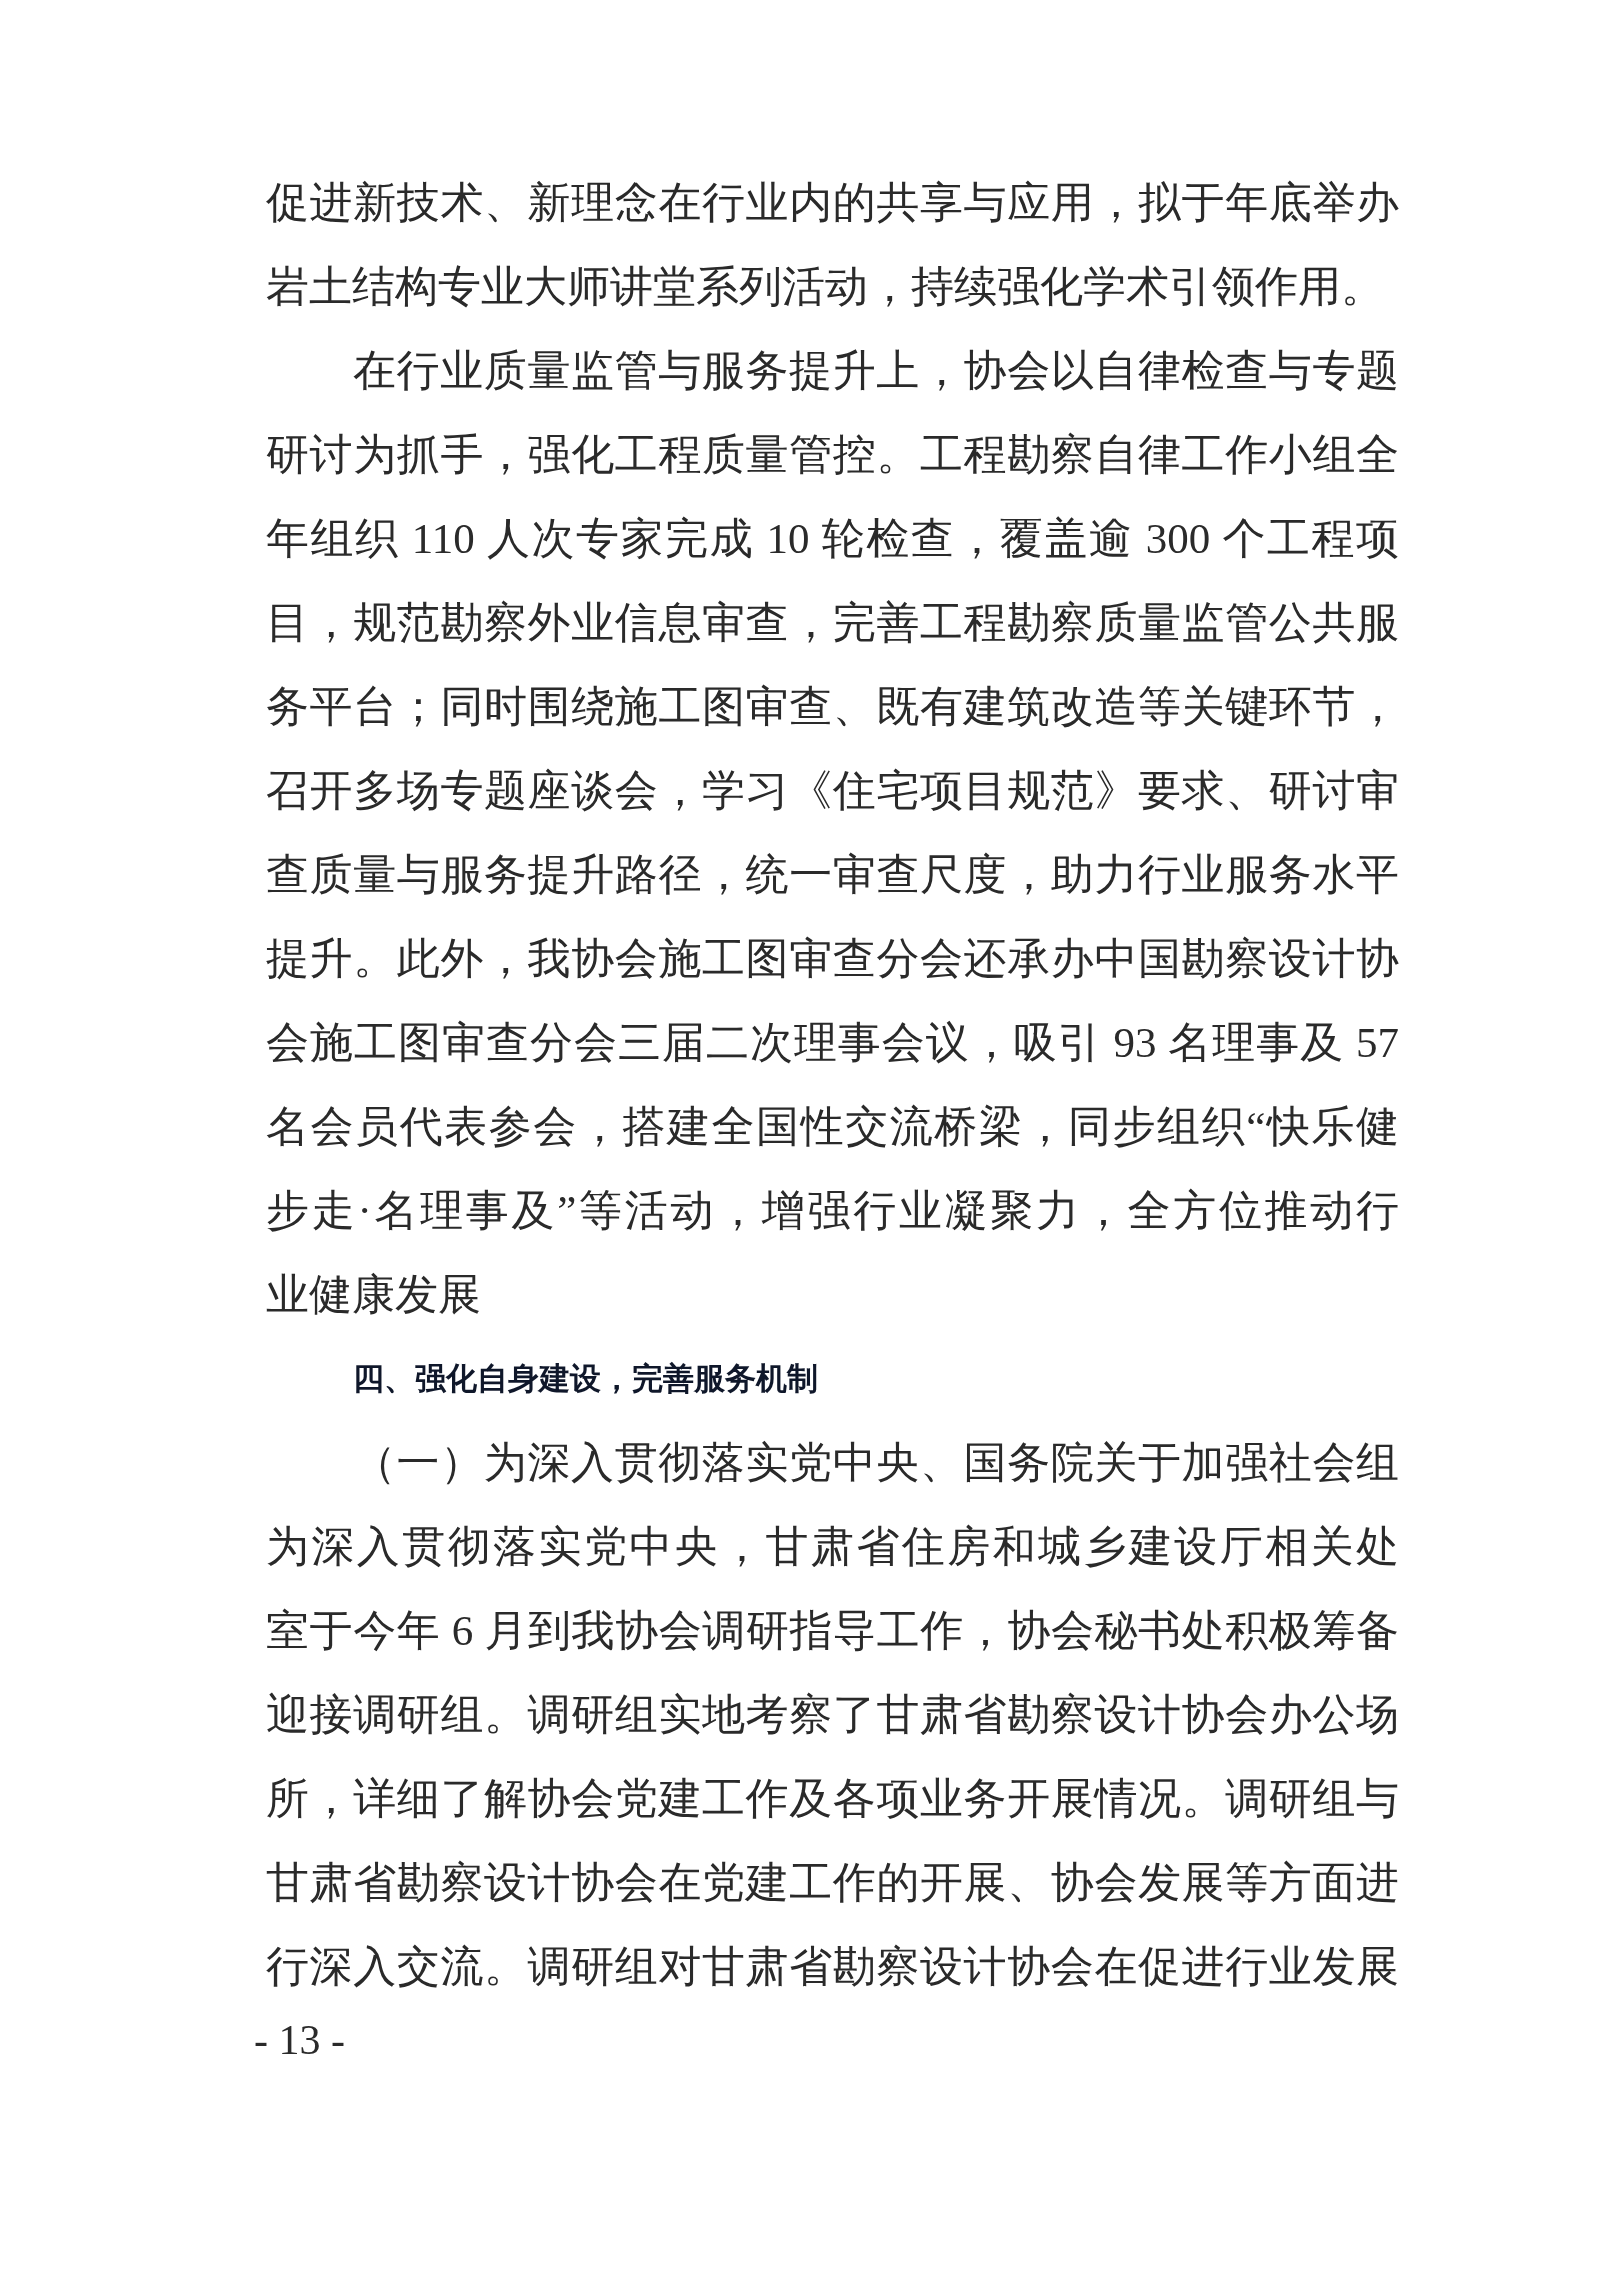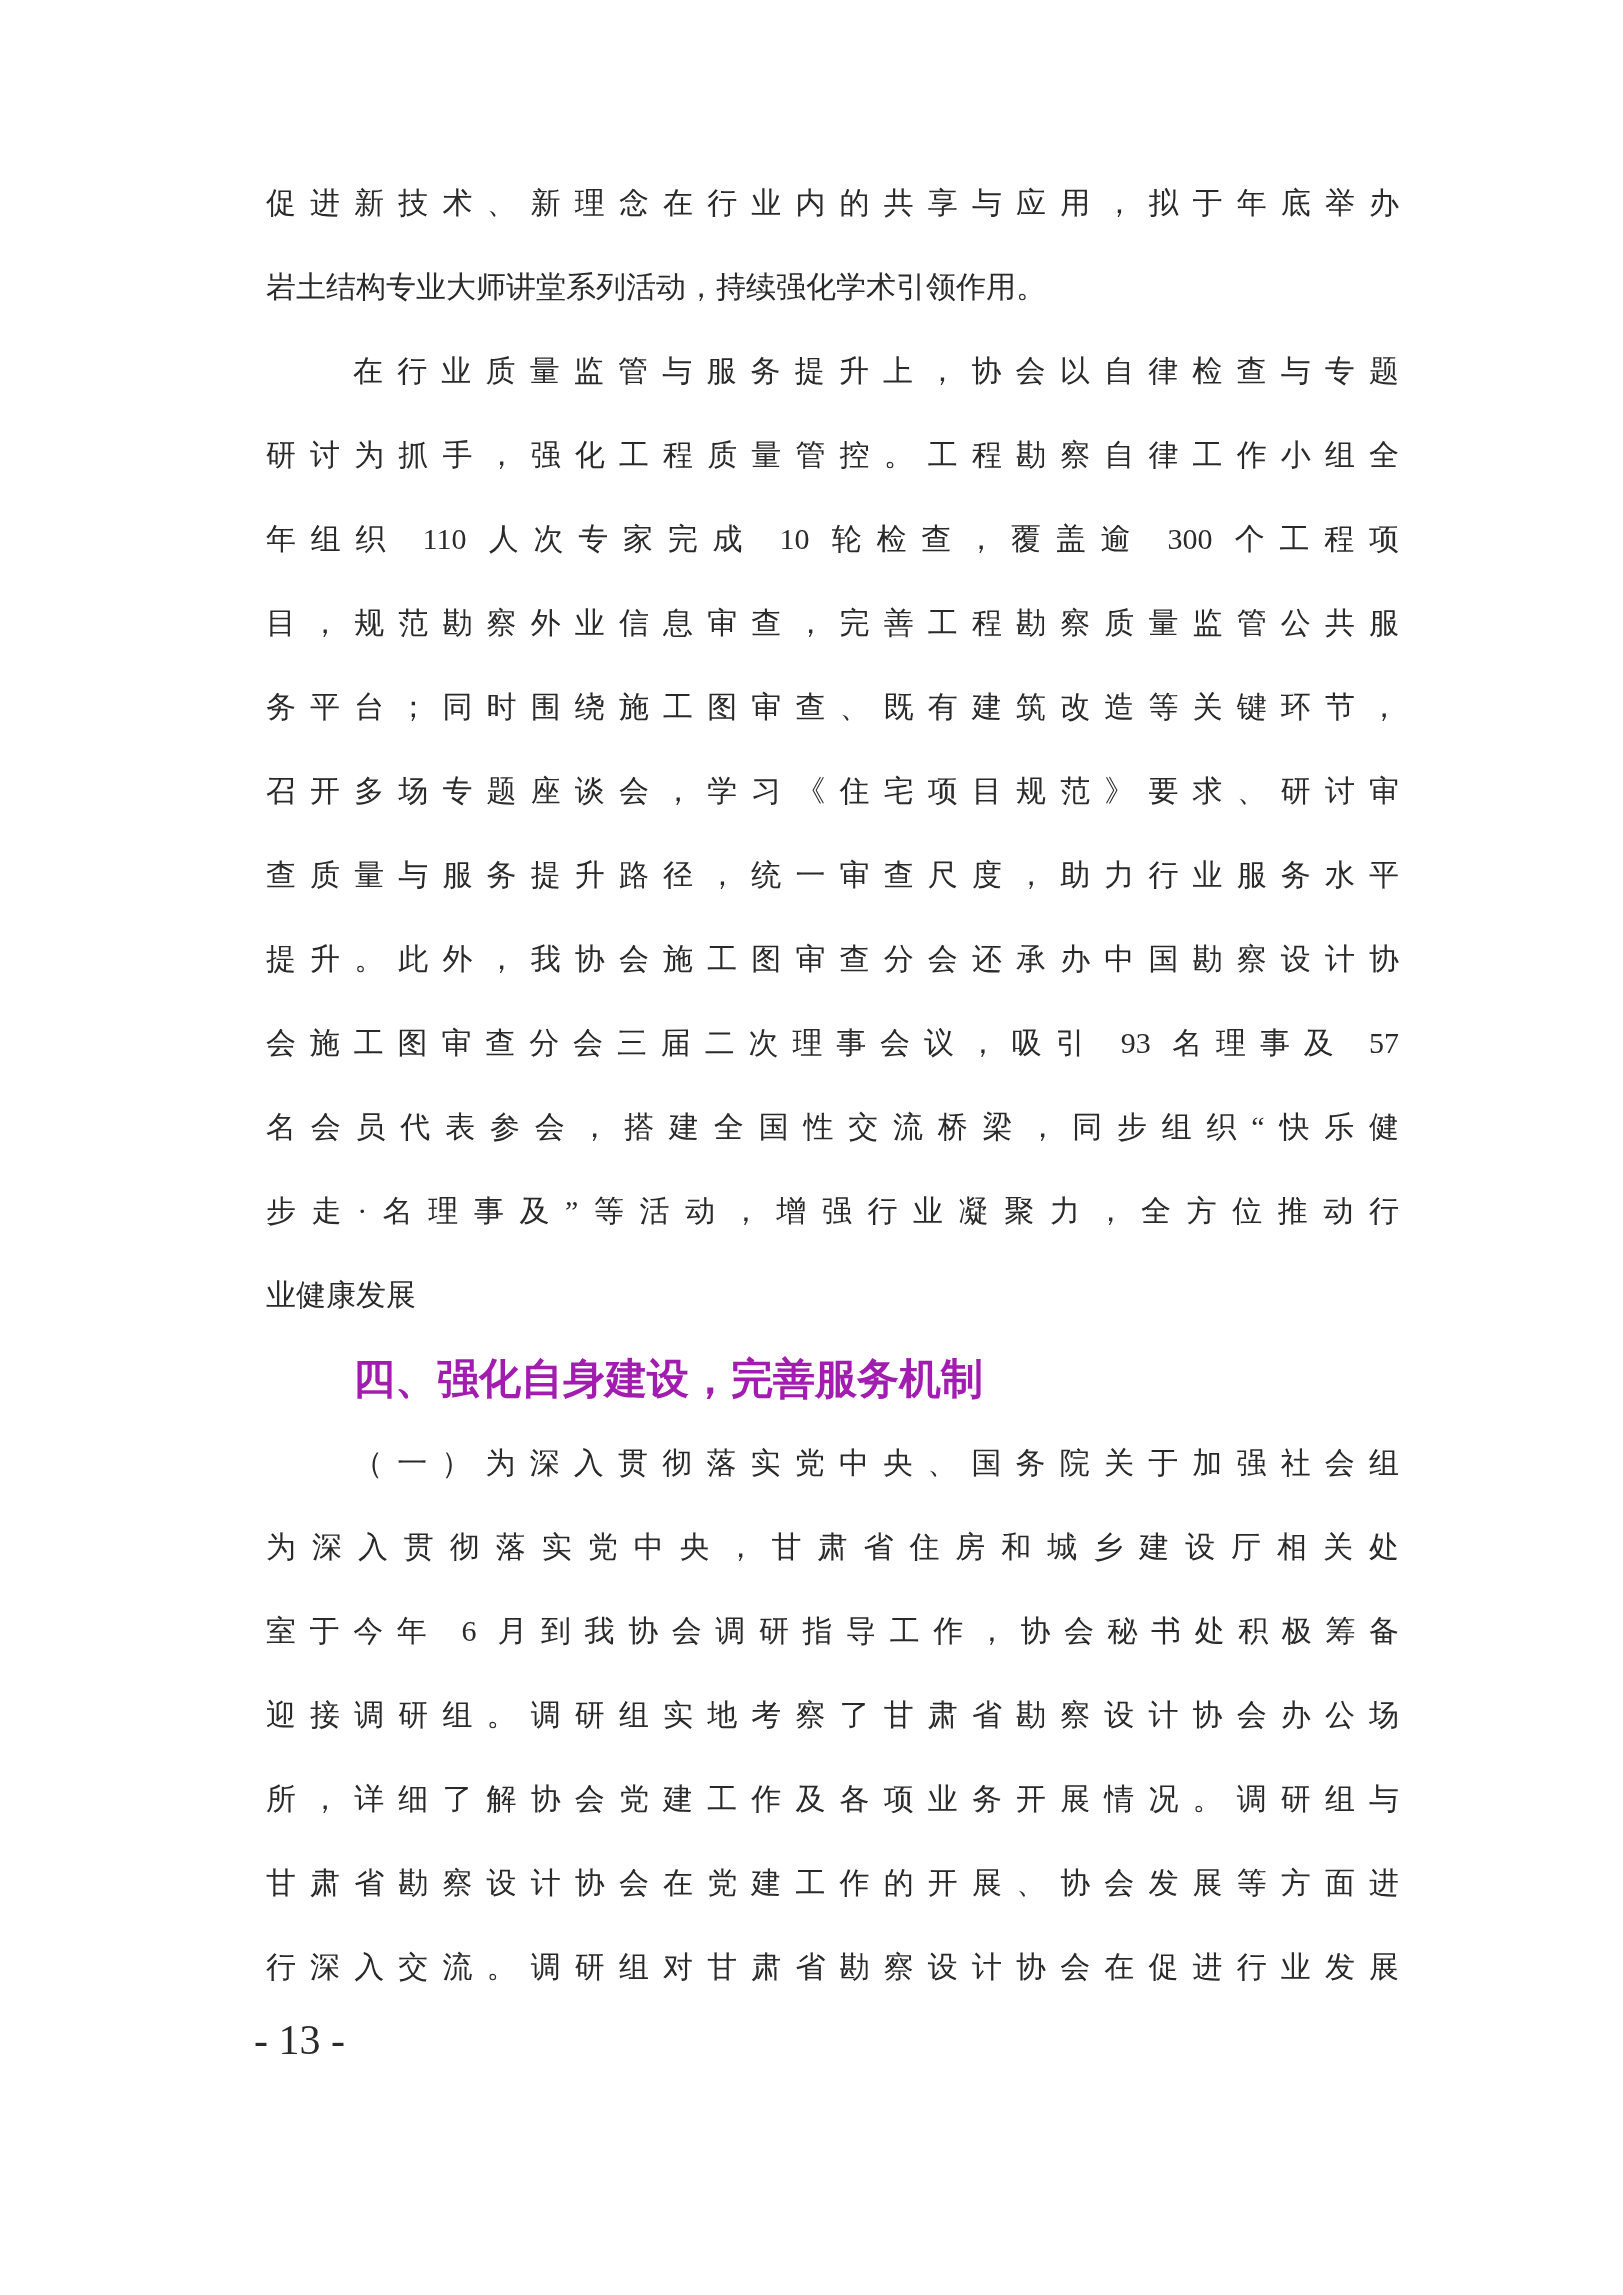--- a/index.html
+++ b/index.html
@@ -22,40 +22,40 @@
   .doc-body {
     position: absolute;
     left: 266px;
     top: 161px;
     width: 1133px;
     color: #2a2a2a;
   }
   .line {
     height: 84px;
     line-height: 84px;
-    font-size: 30px;
+    font-size: 43px;
     letter-spacing: 0;
     overflow: visible;
   }
   .line.just {
     text-align: justify;
     text-align-last: justify;
   }
   .line.no-just {
     text-align: center;
     text-align-last: left;
   }
   .line.indent {
     text-indent: 87px;
   }
   .line.heading-line {
     font-family: "Liberation Sans", sans-serif;
     font-weight: 700;
-    font-size: 42px;
-    color: #a21caf;
+    font-size: 31px;
+    color: #0f172a;
     text-indent: 87px;
     text-align: left;
     text-align-last: left;
   }
   .footer {
     position: absolute;
     left: 254px;
     top: 2012px;
     height: 56px;
     line-height: 56px;

